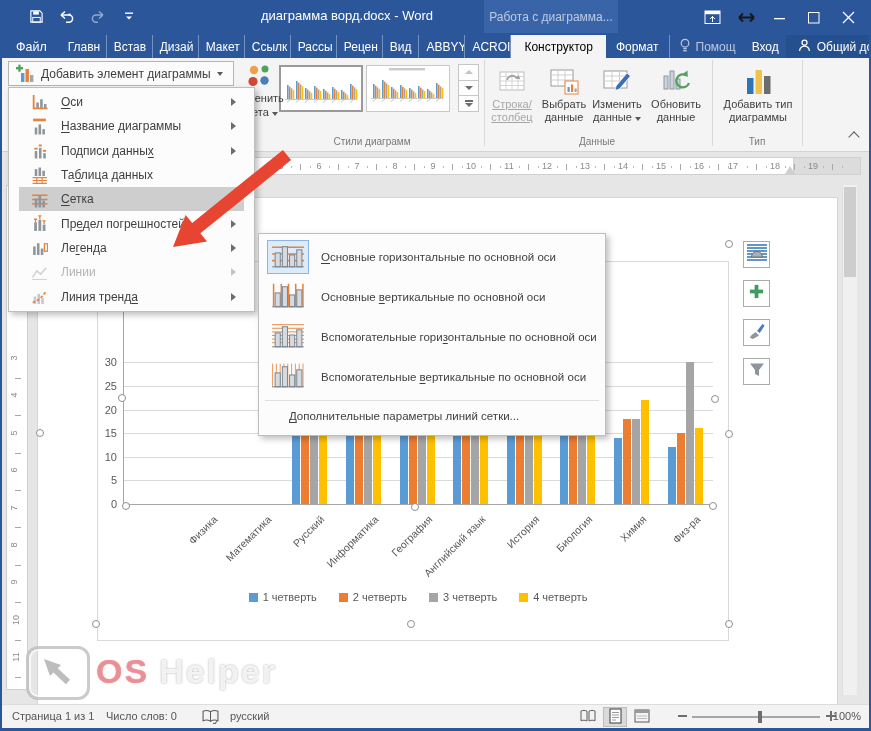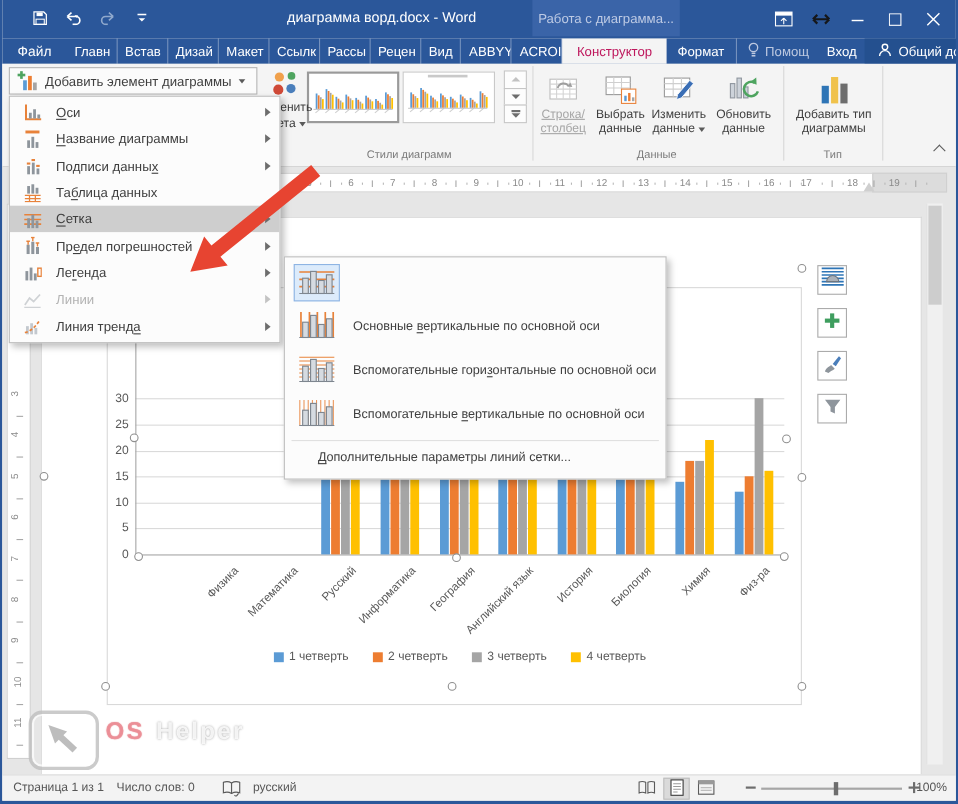--- a/index.html
+++ b/index.html
@@ -17,21 +17,21 @@
     font-size:12px;display:flex;align-items:center;justify-content:center;white-space:nowrap;overflow:hidden;}
   .winbtns{position:absolute;right:4px;top:0;height:35px;display:flex;align-items:center;}
   .winbtn{width:34px;height:30px;display:flex;align-items:center;justify-content:center;}
 
   
   .tabrow{position:absolute;left:0;top:35px;width:100%;height:23px;background:#2b579a;display:flex;align-items:stretch;color:#fff;font-size:12px;}
   .tab{display:flex;align-items:center;padding:0 7px;white-space:nowrap;cursor:default;}
   .tab-file{padding:0 14px;font-size:12.5px;}
   #tabs-trunc{display:flex;}
   #tabs-trunc .tab{border-right:1px solid rgba(255,255,255,.35);max-width:46px;overflow:hidden;}
-  .tab-active{background:#f4f4f4;color:#be185d;padding:0 13px;}
+  .tab-active{background:#f4f4f4;color:#000000;padding:0 13px;}
   .tab-format{border-right:1px solid rgba(255,255,255,.35);padding:0 10px;}
   .tabrow-right{margin-left:auto;display:flex;align-items:stretch;}
   .tab-help{color:#bcc8e0;display:flex;gap:5px;align-items:center;padding:0 9px;}
   .tab-share{background:#24508f;display:flex;gap:6px;align-items:center;padding:0 12px;}
 
   
   .ribbon{position:absolute;left:0;top:58px;width:100%;height:94px;background:#f4f4f4;border-bottom:1px solid #d2d2d2;}
   .add-elem-btn{position:absolute;left:6px;top:3px;width:226px;height:25px;background:#fbfbfb;border:1px solid #b5b5b5;
     display:flex;align-items:center;gap:6px;padding:0 6px;font-size:12px;color:#3f3f3f;}
   .caret-down{width:0;height:0;border-left:3.5px solid transparent;border-right:3.5px solid transparent;border-top:4px solid #5a5a5a;display:inline-block;}
@@ -82,26 +82,26 @@
   .bar{position:absolute;}
   .catlab{position:absolute;width:120px;text-align:right;font-size:10.5px;color:#595959;transform:rotate(-45deg);transform-origin:100% 0;white-space:nowrap;}
   .legend{position:absolute;display:flex;gap:22px;justify-content:center;font-size:11px;color:#595959;}
   .legend .li{display:flex;align-items:center;gap:5px;}
   .legend .sw{width:9px;height:9px;display:inline-block;}
 
   .float-btn{position:absolute;width:27px;height:27px;background:#fff;border:1px solid #ababab;display:flex;align-items:center;justify-content:center;z-index:5;}
 
   
   .wm-logo{position:absolute;left:24px;top:466px;width:64px;height:54px;border:3px solid rgba(190,190,190,.8);border-radius:12px;box-shadow:inset 0 0 0 2px rgba(255,255,255,.7);display:flex;align-items:center;justify-content:center;z-index:6;}
-  .wm-text{position:absolute;left:94px;top:472px;font-size:22px;font-weight:bold;letter-spacing:2px;z-index:6;white-space:nowrap;}
+  .wm-text{position:absolute;left:94px;top:472px;font-size:34px;font-weight:bold;letter-spacing:2px;z-index:6;white-space:nowrap;}
   .wm-os{color:rgba(238,148,156,.75);text-shadow:0 0 1px rgba(220,90,100,.8);}
   .wm-helper{color:rgba(255,255,255,.85);text-shadow:0 0 2px rgba(150,150,150,.9);margin-left:10px;}
 
   
-  .menu{position:absolute;left:6px;top:87px;width:247px;background:#fcfcfc;border:1px solid #bebebe;box-shadow:3px 3px 6px rgba(0,0,0,.25);z-index:50;padding:2px 0;}
+  .menu{position:absolute;left:6px;top:87px;width:247px;background:#fcfcfc;border:1px solid #bebebe;box-shadow:3px 3px 6px rgba(0,0,0,.25);z-index:50;padding:2px 10px;}
   .menu-item{height:24.3px;display:flex;align-items:center;font-size:12px;color:#3f3f3f;position:relative;padding-left:12px;}
   .menu-item .mi-ico{width:18px;height:17px;margin-right:12px;flex:0 0 auto;}
   .menu-item.hl{background:#cecece;}
   .menu-item.disabled{color:#b3b3b3;}
   .menu-item.disabled .mi-ico{opacity:.45;}
   .mi-caret{position:absolute;right:8px;width:0;height:0;border-top:4px solid transparent;border-bottom:4px solid transparent;border-left:5px solid #6d6d6d;}
   .menu-item.disabled .mi-caret{border-left-color:#c3c3c3;}
 
   .submenu{position:absolute;left:256px;top:233px;width:348px;height:203px;background:#fcfcfc;border:1px solid #bebebe;box-shadow:3px 3px 6px rgba(0,0,0,.25);z-index:51;padding-top:3px;}
   .sm-item{height:40px;display:flex;align-items:center;font-size:11.5px;color:#3f3f3f;padding-left:8px;}
@@ -730,20 +730,21 @@
               <path d="M2 5.5 H33 M2 12 H33 M2 18.5 H33" stroke="#e8823a" stroke-width="1.5"></path>
               <g fill="#d6dbe1" stroke="#7e868f">
                 <rect x="5" y="11" width="5" height="13.5"></rect>
                 <rect x="12" y="5" width="5" height="19.5"></rect>
                 <rect x="19" y="13" width="5" height="11.5"></rect>
                 <rect x="26" y="8" width="5" height="16.5"></rect>
               </g>
               <path d="M2 24.5 H33" stroke="#7e868f"></path>
             </svg></span>
         </span>
+        <span><span></span><u>О</u><span>сновные горизонтальные по основной оси</span></span>
       </div>
       <div class="sm-item">
         <span class="sm-ico">
           <span><svg width="36" height="30" viewBox="0 0 35 28">
               <path d="M3.5 2 V24.5 M11 2 V24.5 M18 2 V24.5 M25 2 V24.5 M32 2 V24.5" stroke="#e8823a" stroke-width="1.5"></path>
               <g fill="#d6dbe1" stroke="#7e868f">
                 <rect x="5" y="11" width="5" height="13.5"></rect>
                 <rect x="12" y="5" width="5" height="19.5"></rect>
                 <rect x="19" y="13" width="5" height="11.5"></rect>
                 <rect x="26" y="8" width="5" height="16.5"></rect>

